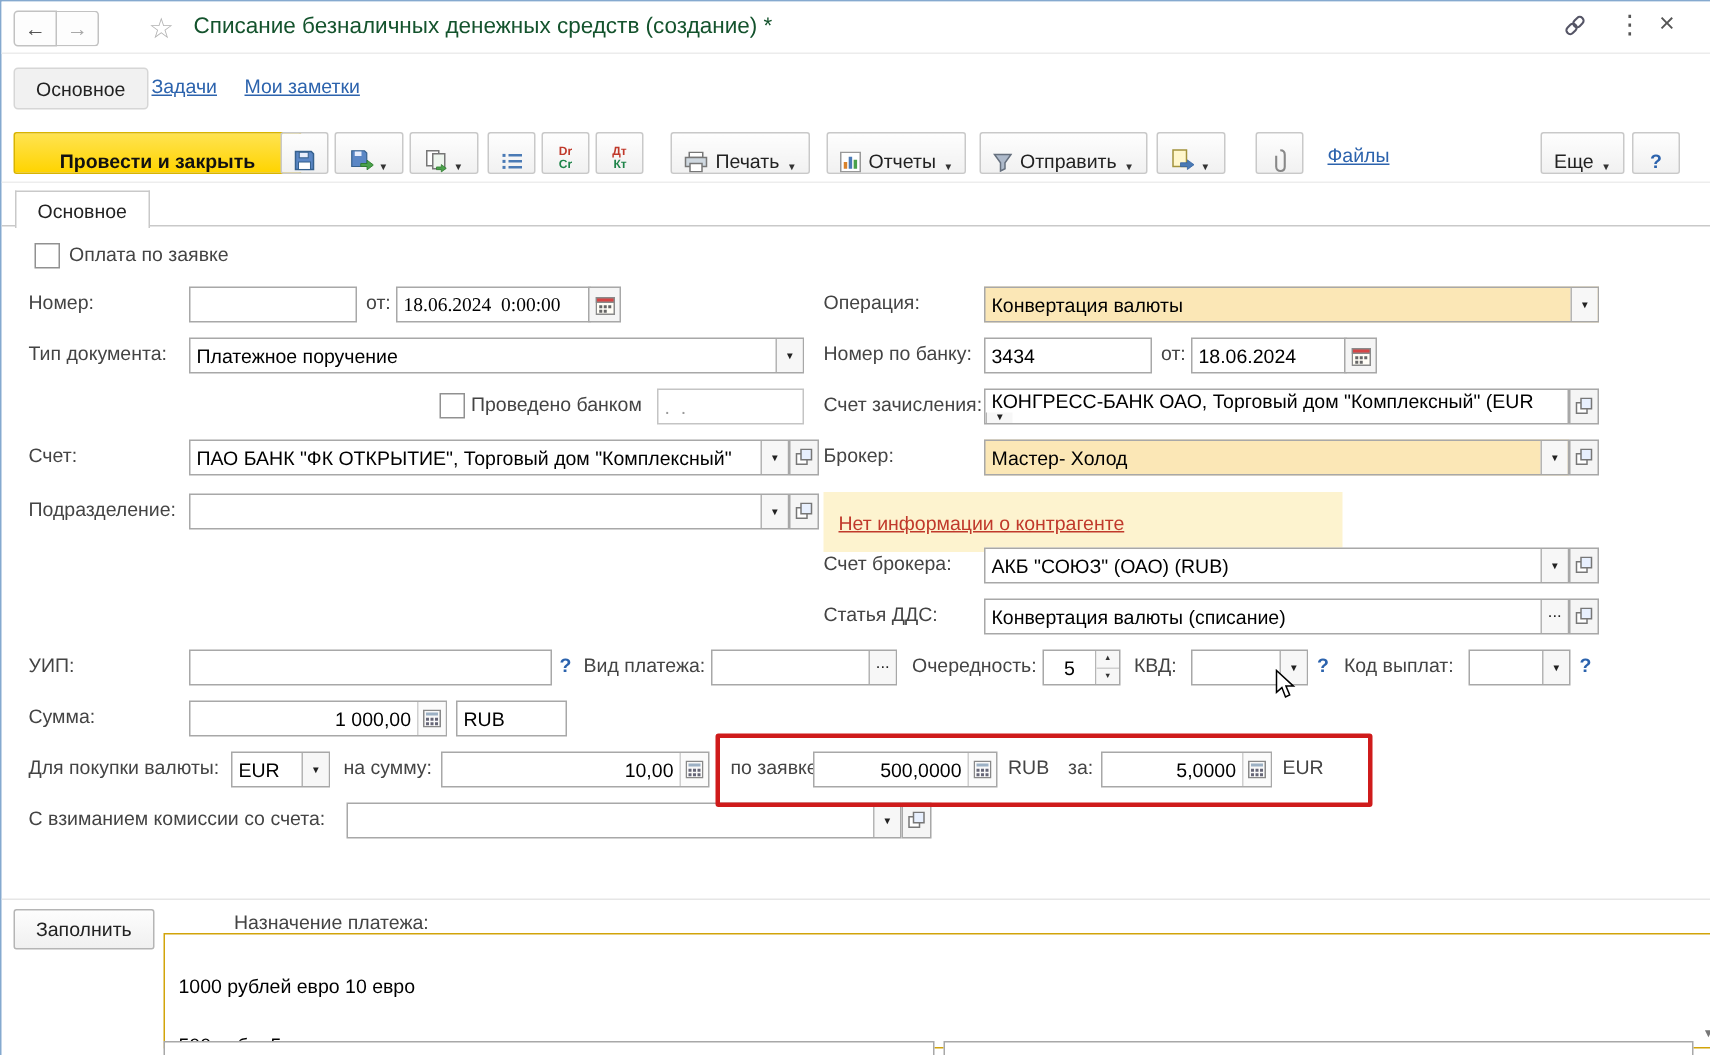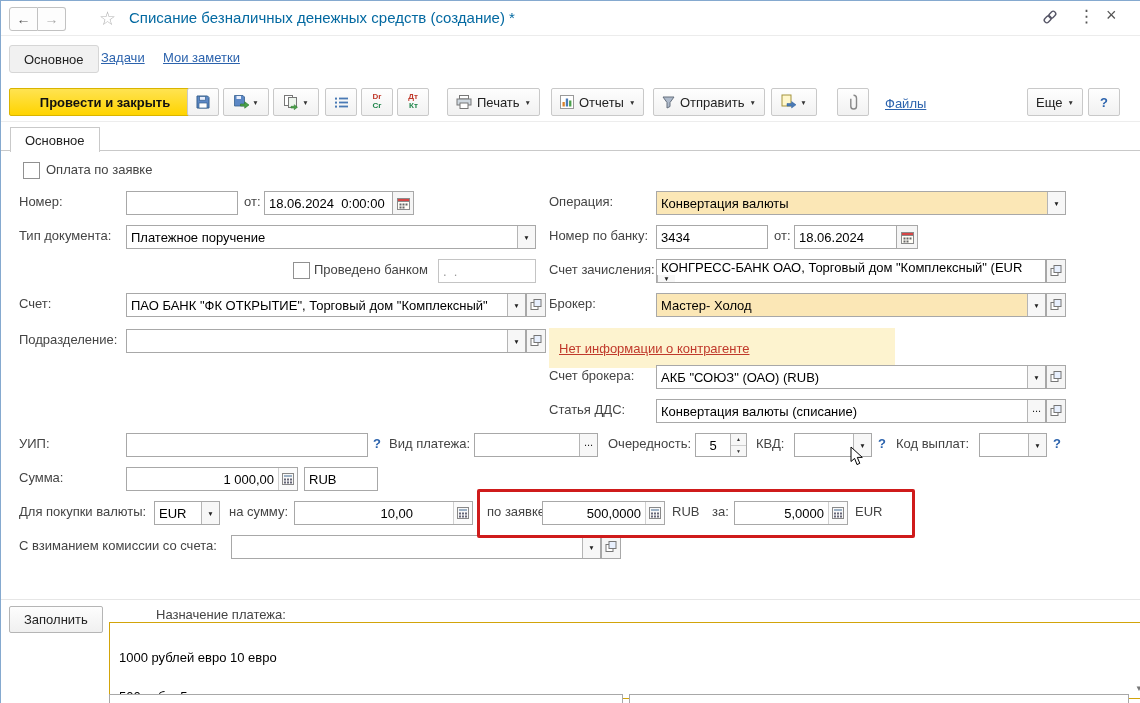--- a/index.html
+++ b/index.html
@@ -6,30 +6,30 @@
   body{font-family:"Liberation Sans",sans-serif;font-size:13px;color:#333;background:#e9e9e9;}
   .window{position:relative;width:1140px;height:703px;background:#fff;border:1px solid #85a9cf;overflow:hidden;}
 
   
   .titlebar{position:absolute;left:0;top:0;width:100%;height:34px;background:#fff;border-bottom:1px solid #ececec;}
   .navbtns{position:absolute;left:8px;top:6px;display:flex;}
   .navbtn{width:27px;height:22px;border:1px solid #c2c2c2;background:#fdfdfd;display:flex;align-items:center;justify-content:center;color:#555;font-size:14px;cursor:pointer;}
   .navbtn.back{border-radius:3px 0 0 3px;}
   .navbtn.fwd{border-radius:0 3px 3px 0;border-left:none;color:#a8a8a8;}
   .star{position:absolute;left:98px;top:6px;font-size:19px;color:#b3b3b3;cursor:pointer;}
-  .wtitle{position:absolute;left:128px;top:8px;font-size:15px;color:#0369a1;white-space:nowrap;}
+  .wtitle{position:absolute;left:128px;top:8px;font-size:15px;color:#14532d;white-space:nowrap;}
   .tb-right{position:absolute;top:7px;color:#556;cursor:pointer;}
 
   
   .navpill{position:absolute;left:8px;top:44px;height:26px;display:flex;align-items:center;padding:0 14px;background:#f1f1f1;border:1px solid #d6d6d6;border-radius:3px;color:#222;cursor:pointer;}
   .link{color:#2c63ad;text-decoration:underline;cursor:pointer;white-space:nowrap;}
 
   
   .toolbar-sep{position:absolute;left:0;top:120px;width:100%;border-top:1px solid #ededed;}
-  .tbtn{position:absolute;top:87px;height:26px;border:1px solid #c9c9c9;border-radius:2px;background:linear-gradient(#fefefe,#f1f1f1);display:flex;align-items:center;gap:5px;padding:0 8px;color:#222;cursor:pointer;white-space:nowrap;}
+  .tbtn{position:absolute;top:87px;height:26px;border:1px solid #c9c9c9;border-radius:2px;background:linear-gradient(#fefefe,#f1f1f1);display:flex;align-items:flex-end;gap:5px;padding:0 8px;color:#222;cursor:pointer;white-space:nowrap;}
   .tbtn.icon{width:30px;justify-content:center;padding:0;}
   .tbtn.icon-dd{width:44px;justify-content:center;padding:0;gap:3px;}
   .tbtn.primary{background:linear-gradient(#ffe351,#ffd400);border-color:#d9b400;font-weight:600;width:174px;justify-content:center;color:#111;}
   .dd-caret{font-size:6.5px;color:#333;}
   .drcr{display:flex;flex-direction:column;font-size:8px;font-weight:700;line-height:1.1;}
   .drcr .top{color:#c0392b;align-self:flex-start;}
   .drcr .bot{color:#1e8449;align-self:flex-end;}
   .helpbtn{width:30px;justify-content:center;padding:0;color:#2c63ad;font-weight:700;}
 
   
@@ -237,21 +237,21 @@
   <div class="tabline"></div>
 
   <div class="chk" style="left:22px;top:161px;"></div>
   <div class="lbl" style="left:45px;top:158px;">Оплата по заявке</div>
 
   <div class="lbl" style="left:18px;top:190px;">Номер:</div>
   <div class="fld" style="left:125px;top:190px;width:110px;">
       <input value="" style="">
     </div>
   <div class="lbl" style="left:243px;top:190px;">от:</div>
-  <div class="fld" style="left:263px;top:190px;width:128px;">
+  <div class="fld" style="left:263px;top:190px;width:128px;font-family:Liberation Serif, serif;">
       <input value="18.06.2024  0:00:00" style="">
     </div>
   <div class="sqbtn calbtn" style="left:391px;top:190px;">
     <span>
         <svg width="13" height="13" viewBox="0 0 13 13">
           <rect x="0.5" y="1.5" width="12" height="11" fill="#fffdf6" stroke="#8a8a8a"></rect>
           <rect x="0.5" y="1.5" width="12" height="3" fill="#d64545" stroke="#8a8a8a"></rect>
           <g fill="#666">
             <rect x="2.5" y="6.5" width="2" height="2"></rect>
             <rect x="5.5" y="6.5" width="2" height="2"></rect>
@@ -469,21 +469,21 @@
     </div>
 
   <div class="lbl" style="left:18px;top:500px;">Для покупки валюты:</div>
   <div class="fld" style="left:153px;top:500px;width:64px;">
     <input value="EUR" style="">
     <span class="seg">
         <span class="caret">▼</span>
       </span>
   </div>
   <div class="lbl" style="left:228px;top:500px;">на сумму:</div>
-  <div class="fld" style="left:293px;top:500px;width:177px;gap:36px;">
+  <div class="fld" style="left:293px;top:500px;width:177px;">
     <input class="num" value="10,00" style="">
     <span class="calcseg">
         <svg width="12" height="12" viewBox="0 0 12 12">
           <rect x="0.5" y="0.5" width="11" height="11" fill="#f8f8f8" stroke="#888"></rect>
           <rect x="2" y="2" width="8" height="2" fill="#9cb0c4"></rect>
           <g fill="#667">
             <rect x="2" y="5.5" width="2" height="2"></rect>
             <rect x="5" y="5.5" width="2" height="2"></rect>
             <rect x="8" y="5.5" width="2" height="2"></rect>
             <rect x="2" y="8.5" width="2" height="2"></rect>

